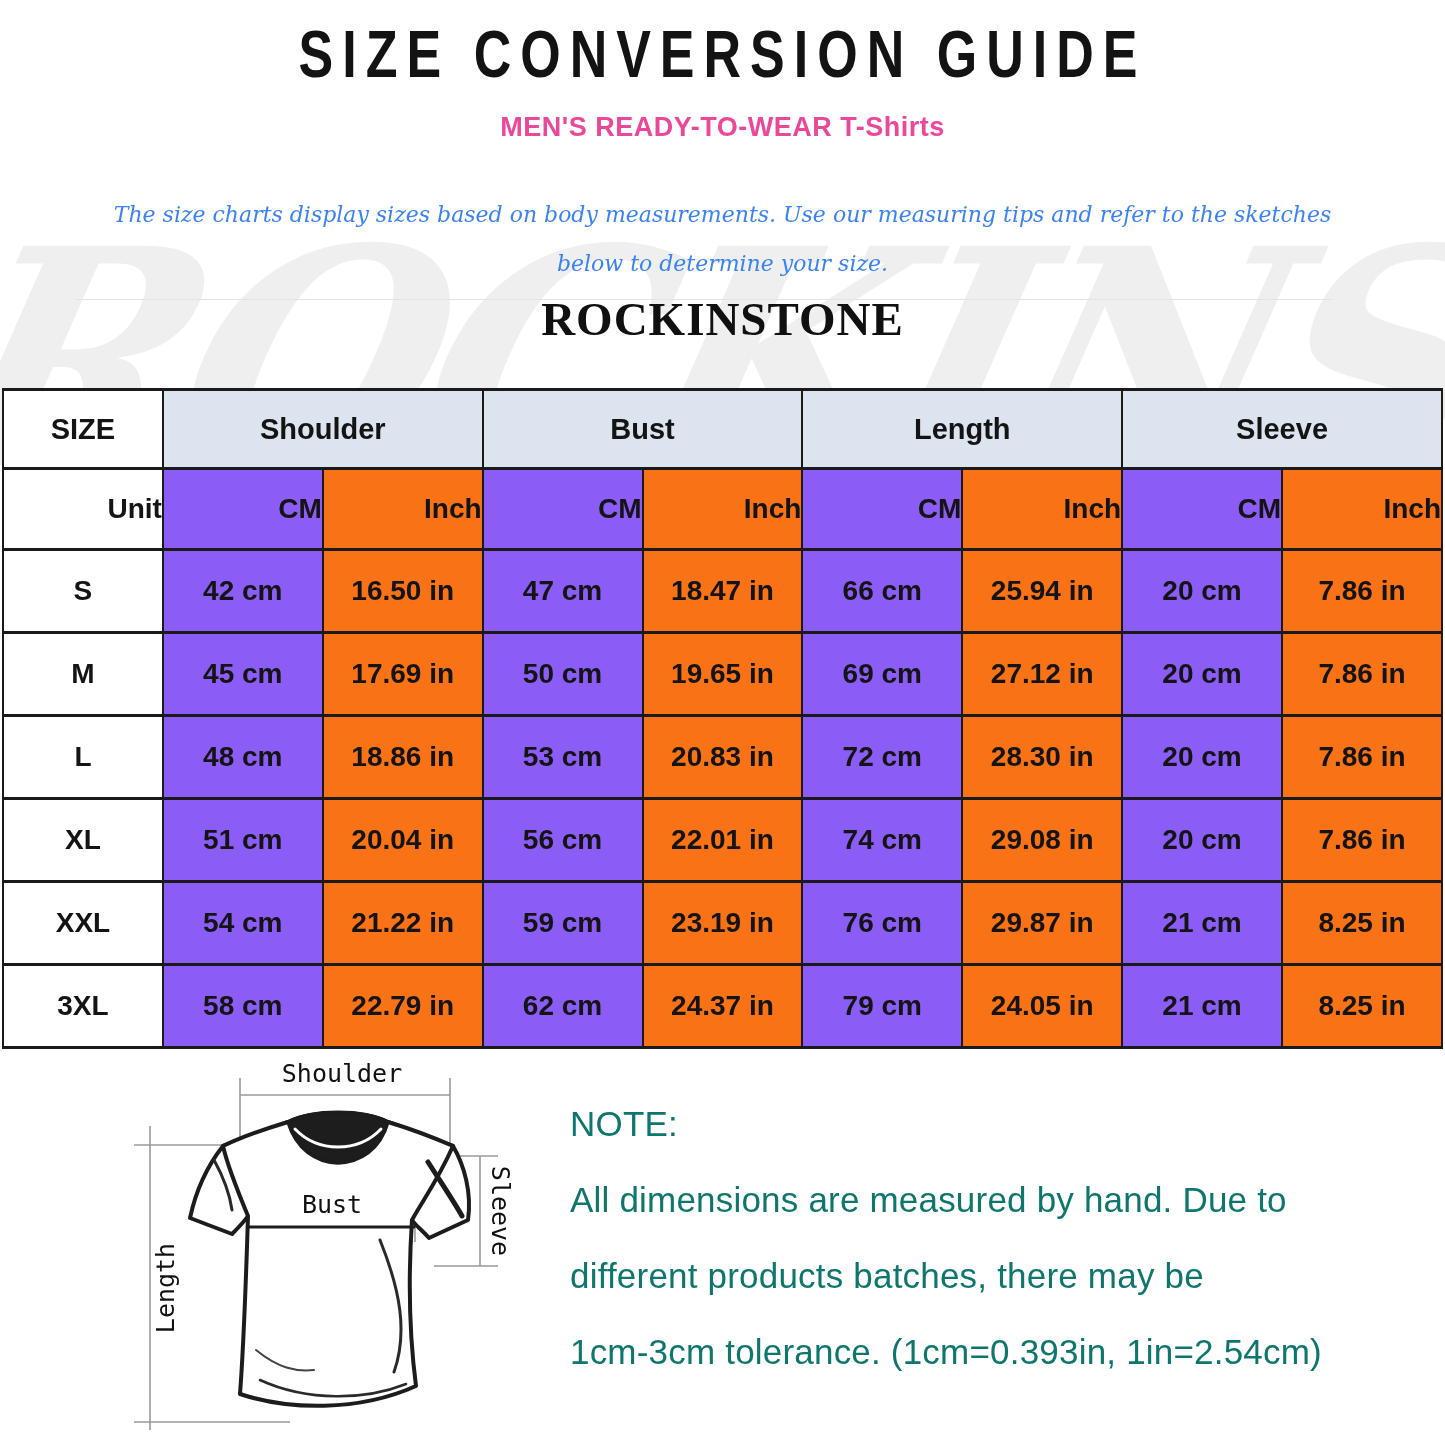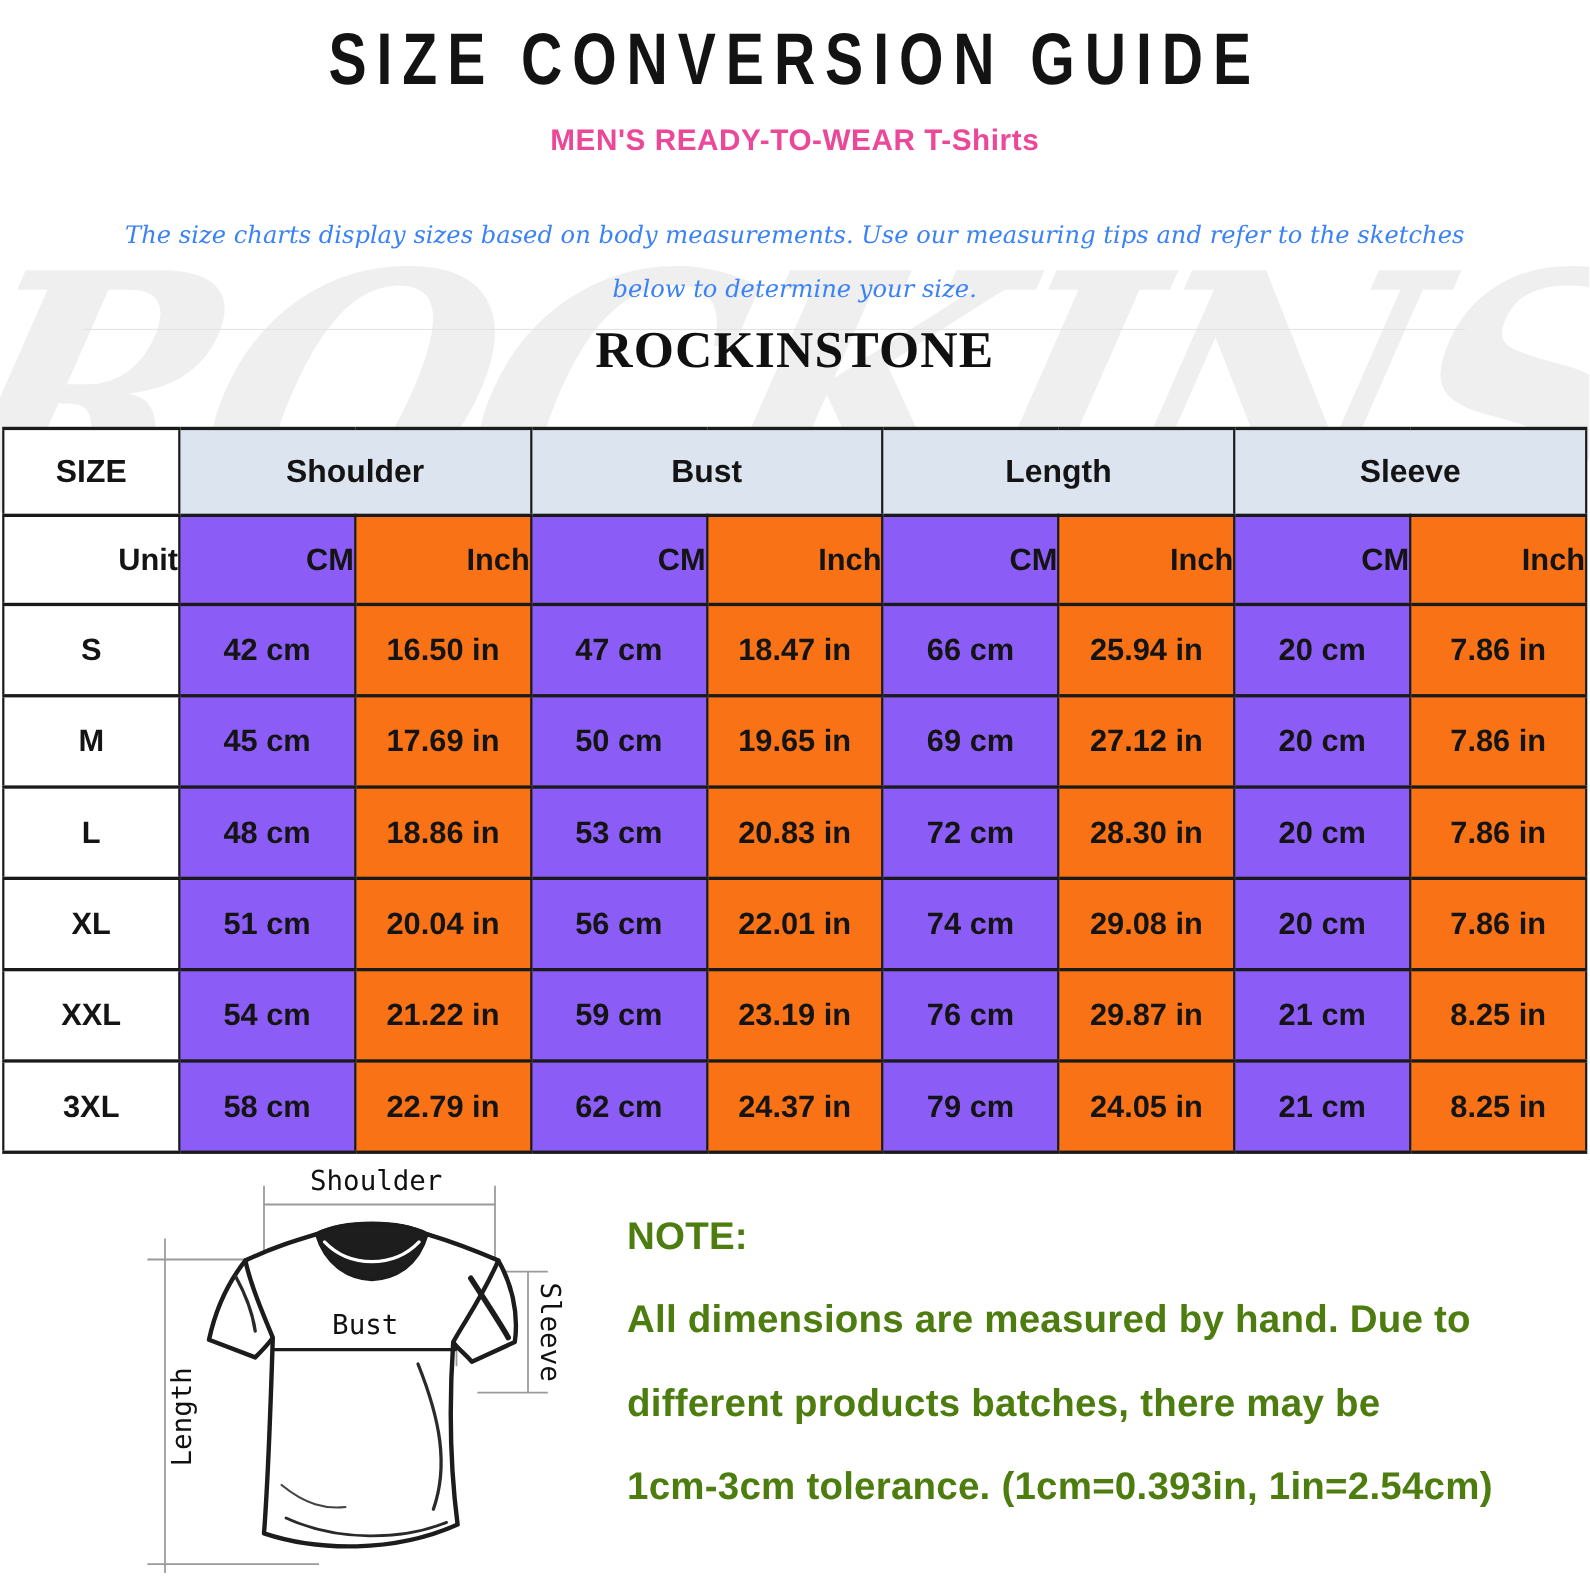--- a/index.html
+++ b/index.html
@@ -84,23 +84,23 @@
   .size-table tr.unit-row td{height:78px;text-align:right;}
   .size-table tr.data-row td{height:80px;}
   .size-table .blue{background:#dbe4ef;}
   .size-table .c-cm{background:#8b5cf6;}
   .size-table .c-in{background:#f97316;}
   .size-table .c-size{background:#ffffff;}
   
   .diagram-svg{position:absolute;left:128px;top:1050px;}
   .note-block{
     position:absolute;left:570px;top:1086px;width:810px;
-    font-size:35px;font-weight:bold;
+    font-size:35px;font-weight:normal;
     line-height:76px;
-    color:#4d7c0f;
+    color:#0f766e;
     letter-spacing:0.2px;
   }
   .note-heading{display:block;}
   .note-line{display:block;}
 </style>
 </head>
 <body>
 
 <div class="page">
 

